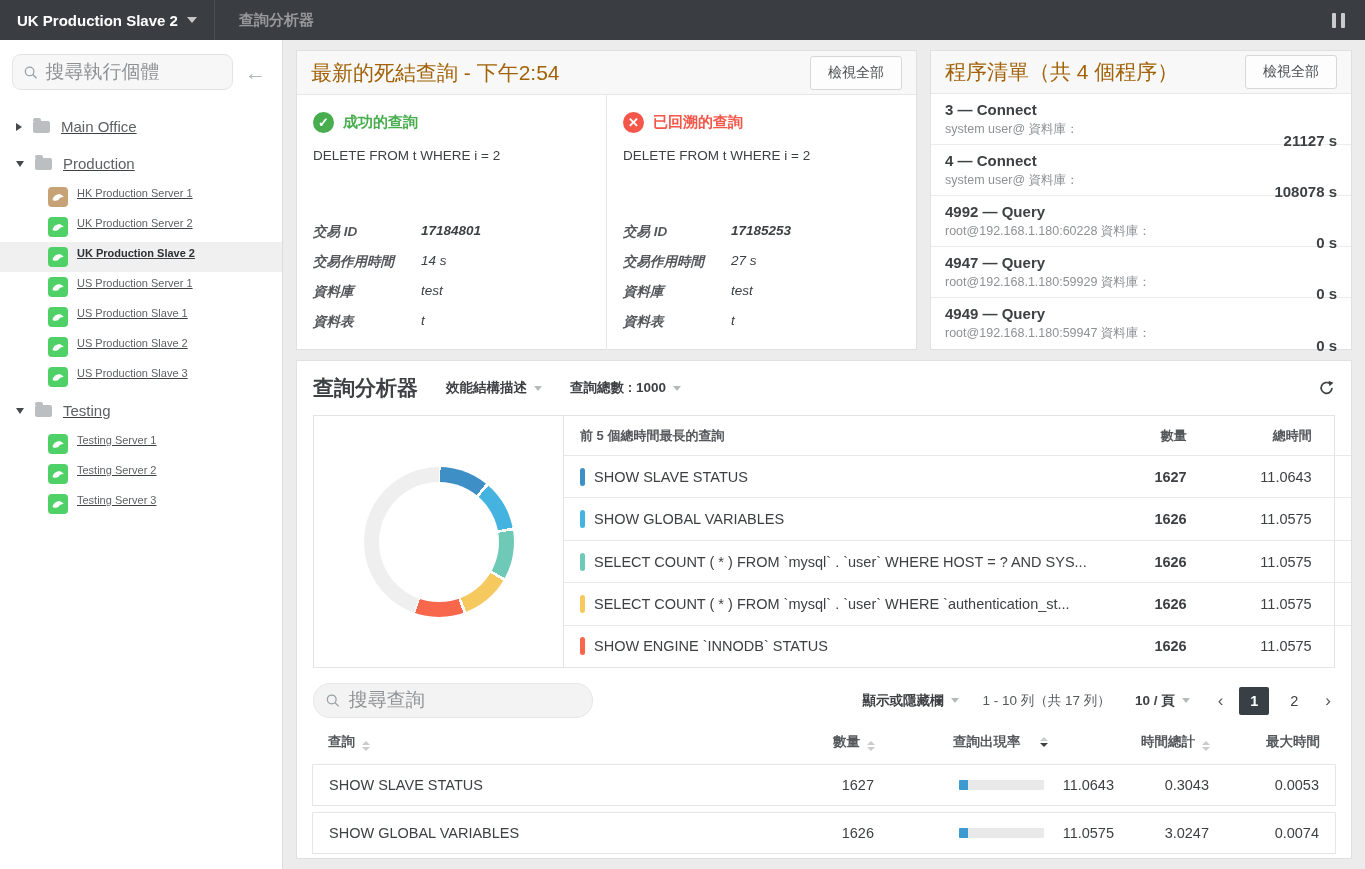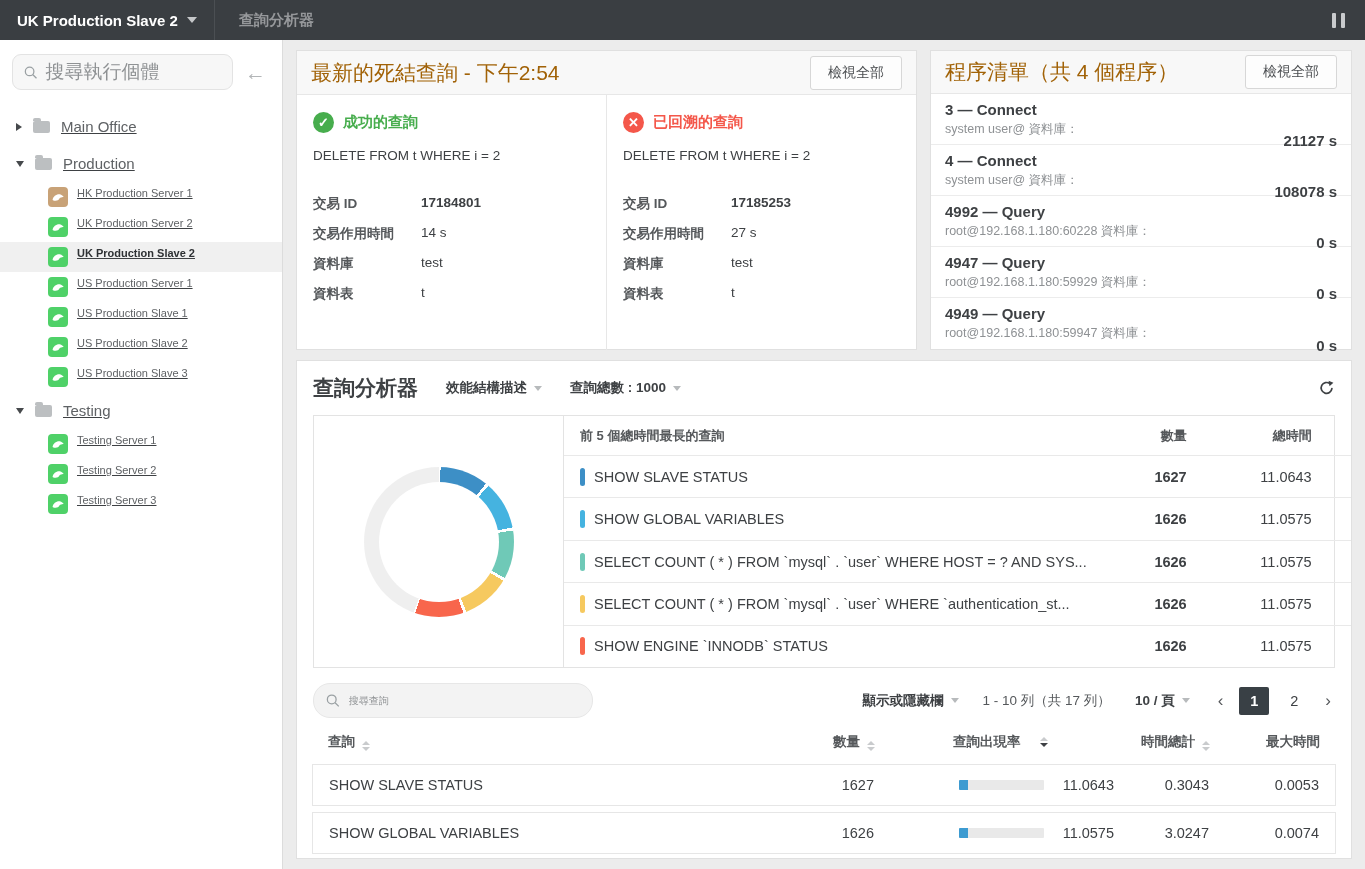--- a/index.html
+++ b/index.html
@@ -58,21 +58,21 @@
   .deadlock { flex:1; }
   .dl-body { display:flex; height:255px; }
   .dl-col { flex:1; padding:17px 16px; }
   .dl-col + .dl-col { border-left:1px solid #e7e7e7; }
   .status { display:flex; align-items:center; gap:9px; font-size:15px; font-weight:bold; }
   .status.ok { color:#47ad4d; }  .status.bad { color:#f4574a; }
   .badge { width:21px; height:21px; border-radius:50%; color:#fff; font-size:13px; font-weight:bold;
     display:flex; align-items:center; justify-content:center; }
   .badge.green { background:#47ad4d; }  .badge.red { background:#f4574a; }
   .query-text { margin-top:15px; font-size:13.5px; color:#3e4144; }
-  .fields { margin-top:32px; }
+  .fields { margin-top:60px;font-style:italic; }
   .frow { display:flex; margin-bottom:12px; font-size:13.5px; }
   .flabel { width:108px; font-weight:bold; color:#55585b; flex:none; }
   .fvalue { color:#3e4144; }
   .frow:first-child .fvalue { font-weight:bold; }
 
   .process { width:422px; flex:none; display:flex; flex-direction:column; }
   .prow { display:flex; align-items:center; justify-content:space-between; padding:0 14px;
     border-bottom:1px solid #ececec; height:51px; }
   .prow:last-child { border-bottom:none; }
   .ptitle { font-size:15px; font-weight:600; color:#3e4144; }
@@ -103,21 +103,21 @@
   .t5-row:last-child { border-bottom:none; }
   .chip { width:5px; height:18px; border-radius:3px; margin-right:9px; flex:none; }
   .t5-q { flex:1; white-space:nowrap; overflow:hidden; text-overflow:ellipsis; }
   .t5-c { width:100px; text-align:right; font-weight:bold; flex:none; }
   .t5-t { width:165px; text-align:right; padding-right:40px; flex:none; }
 
   .search-row2 { display:flex; align-items:center; margin-top:15px; gap:24px; }
   .search2 { width:280px; height:35px; background:#f3f3f3; border:1px solid #e7e7e7; border-radius:17px;
     display:flex; align-items:center; gap:9px; padding:0 12px; flex:none; }
   .search2 input { border:none; outline:none; background:transparent; width:100%;
-    font-family:Liberation Serif, serif; font-size:10px; color:#3e4144; }
+    font-family:Liberation Mono, monospace; font-size:19px; color:#3e4144; }
   .search2 input::placeholder { color:#8f9294; }
   .sr2-right { margin-left:auto; display:flex; align-items:center; gap:24px; }
   .range-label { font-size:13.5px; color:#55585b; }
   .pager { display:flex; align-items:center; gap:12px; }
   .pg-arrow { font-size:17px; color:#55585b; cursor:pointer; padding:0 4px; }
   .pg-num { min-width:30px; height:28px; display:flex; align-items:center; justify-content:center;
     font-size:14.5px; color:#3e4144; cursor:pointer; border-radius:2px; }
   .pg-num.active { background:#394045; color:#fff; font-weight:bold; }
 
   .qt-head { display:flex; align-items:center; padding:15px 16px 13px 16px;

